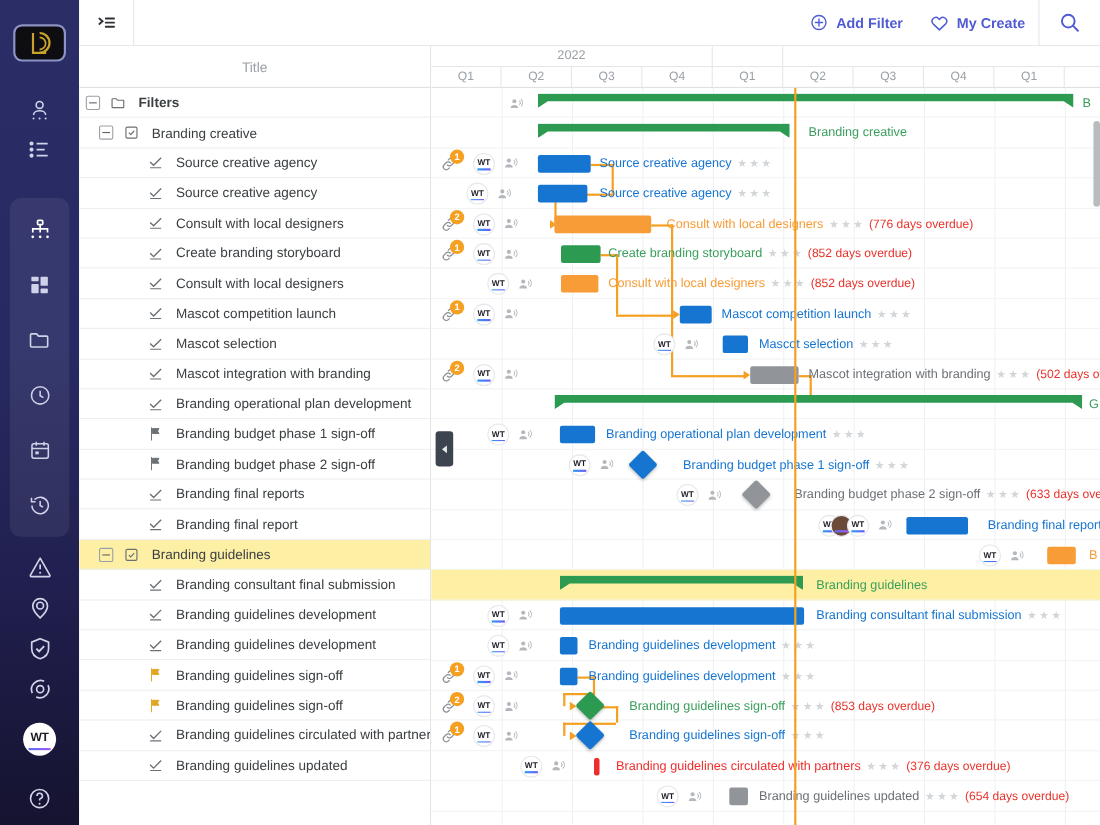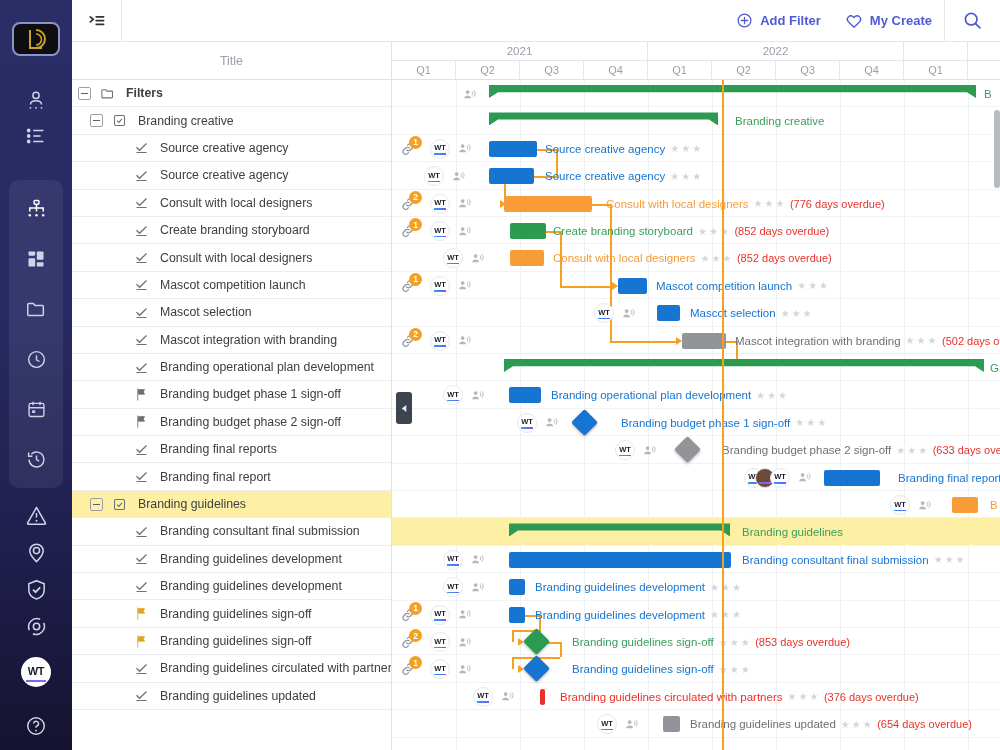--- a/index.html
+++ b/index.html
@@ -560,21 +560,20 @@
               <path d="M4 20h16" stroke-width="1.6"></path>
             </svg>
           </span>
           <span>Branding guidelines updated</span>
         </div>
       </div>
   </div>
 
   <div id="timeline">
     <div class="tl-years" id="tl-years">
-        <div class="tl-year" style="width: 256px; flex: 0 0 256px;">2021</div>
         <div class="tl-year" style="width: 256px; flex: 0 0 256px;">2022</div>
         <div class="tl-year" style="width: 64px; flex: 0 0 64px;"></div>
       </div>
     <div class="tl-quarters" id="tl-quarters">
         <div class="tl-q">Q1</div>
         <div class="tl-q">Q2</div>
         <div class="tl-q">Q3</div>
         <div class="tl-q">Q4</div>
         <div class="tl-q">Q1</div>
         <div class="tl-q">Q2</div>

